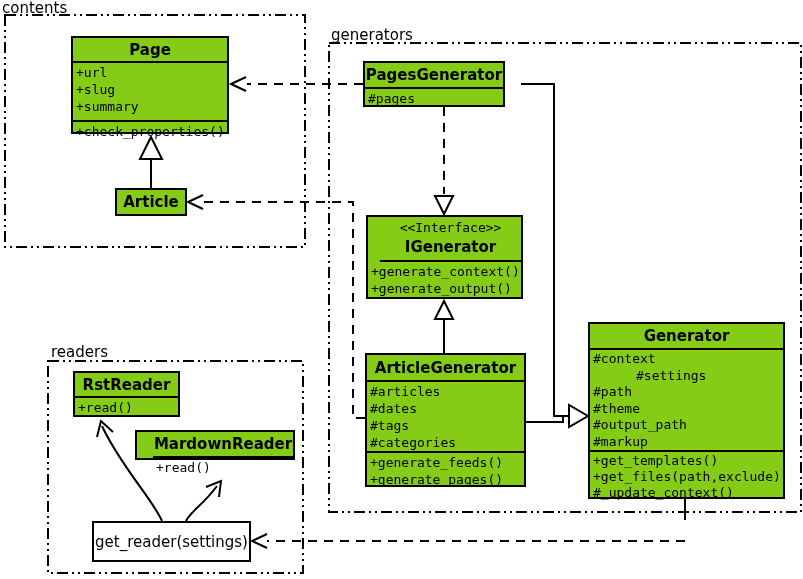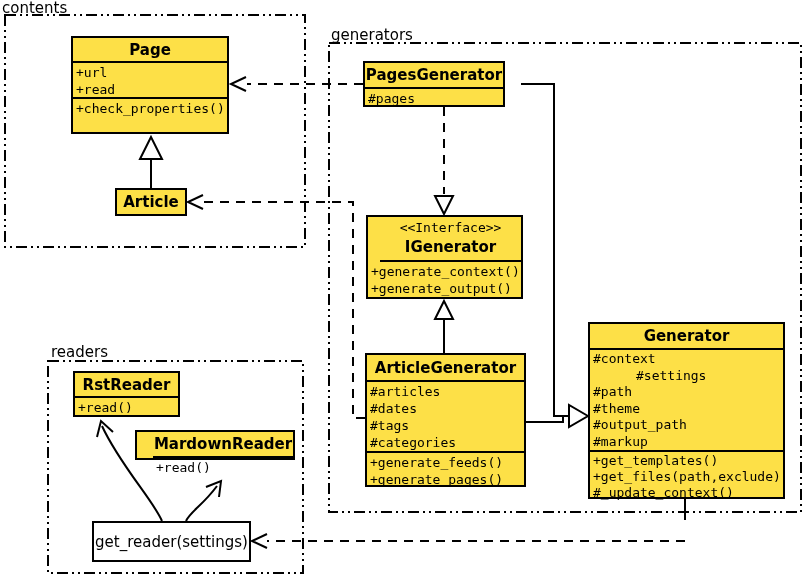--- a/index.html
+++ b/index.html
@@ -1,20 +1,20 @@
 <!DOCTYPE html>
 <html><head>
 <meta charset="utf-8">
 <style>
   html,body{margin:0;padding:0;background:#fff;}
   #stage{position:relative;width:803px;height:579px;background:#ffffff;overflow:hidden;
          font-family:"DejaVu Sans",sans-serif;color:#000;}
   svg.layer{position:absolute;left:0;top:0;width:803px;height:579px;}
   .pkg-label{position:absolute;font-size:15px;line-height:16px;white-space:nowrap;}
-  .uml{position:absolute;box-sizing:border-box;background:#fde047;border:2px solid #000;
+  .uml{position:absolute;box-sizing:border-box;background:#84cc16;border:2px solid #000;
        display:flex;flex-direction:column;}
   .uml .title{box-sizing:border-box;border-bottom:2px solid #000;font-weight:bold;font-size:15px;
        display:flex;align-items:center;justify-content:center;white-space:nowrap;flex:0 0 auto;}
   .uml .title.noline{border-bottom:none;}
   .uml .members{box-sizing:border-box;font-family:"DejaVu Sans Mono",monospace;font-size:13px;
        padding:1px 3px;overflow:hidden;white-space:nowrap;flex:0 0 auto;}
   .uml .members.sep{border-bottom:2px solid #000;}
   .uml .members .m{line-height:17px;height:17px;}
   .uml .header2{box-sizing:border-box;border-bottom:2px solid #000;text-align:center;flex:0 0 auto;
        display:flex;flex-direction:column;align-items:center;justify-content:center;margin-left:12px;}
@@ -83,23 +83,23 @@
       <polyline points="206,487 221,481 219,497" fill="none" stroke="#000" stroke-width="2"></polyline>
     </g>
   </svg>
 
   <div class="pkg-label" style="left:2px;top:0px;">contents</div>
   <div class="pkg-label" style="left:331px;top:27px;">generators</div>
   <div class="pkg-label" style="left:51px;top:344px;">readers</div>
 
   <div class="uml" style="left:71px;top:36px;width:158px;height:98px;">
     <div class="title" style="height:25px;">Page</div>
-    <div class="members sep" style="height:36px;">
+    <div class="members sep" style="height:59px;">
       <div class="m">+url</div>
-      <div class="m">+read</div>
+      <div class="m">+slug</div>
       <div class="m">+summary</div>
     </div>
     <div class="members">
       <div class="m">+check_properties()</div>
     </div>
   </div>
 
   <div class="uml" style="left:115px;top:188px;width:72px;height:28px;">
     <div class="title noline" style="height:24px;">Article</div>
   </div>

